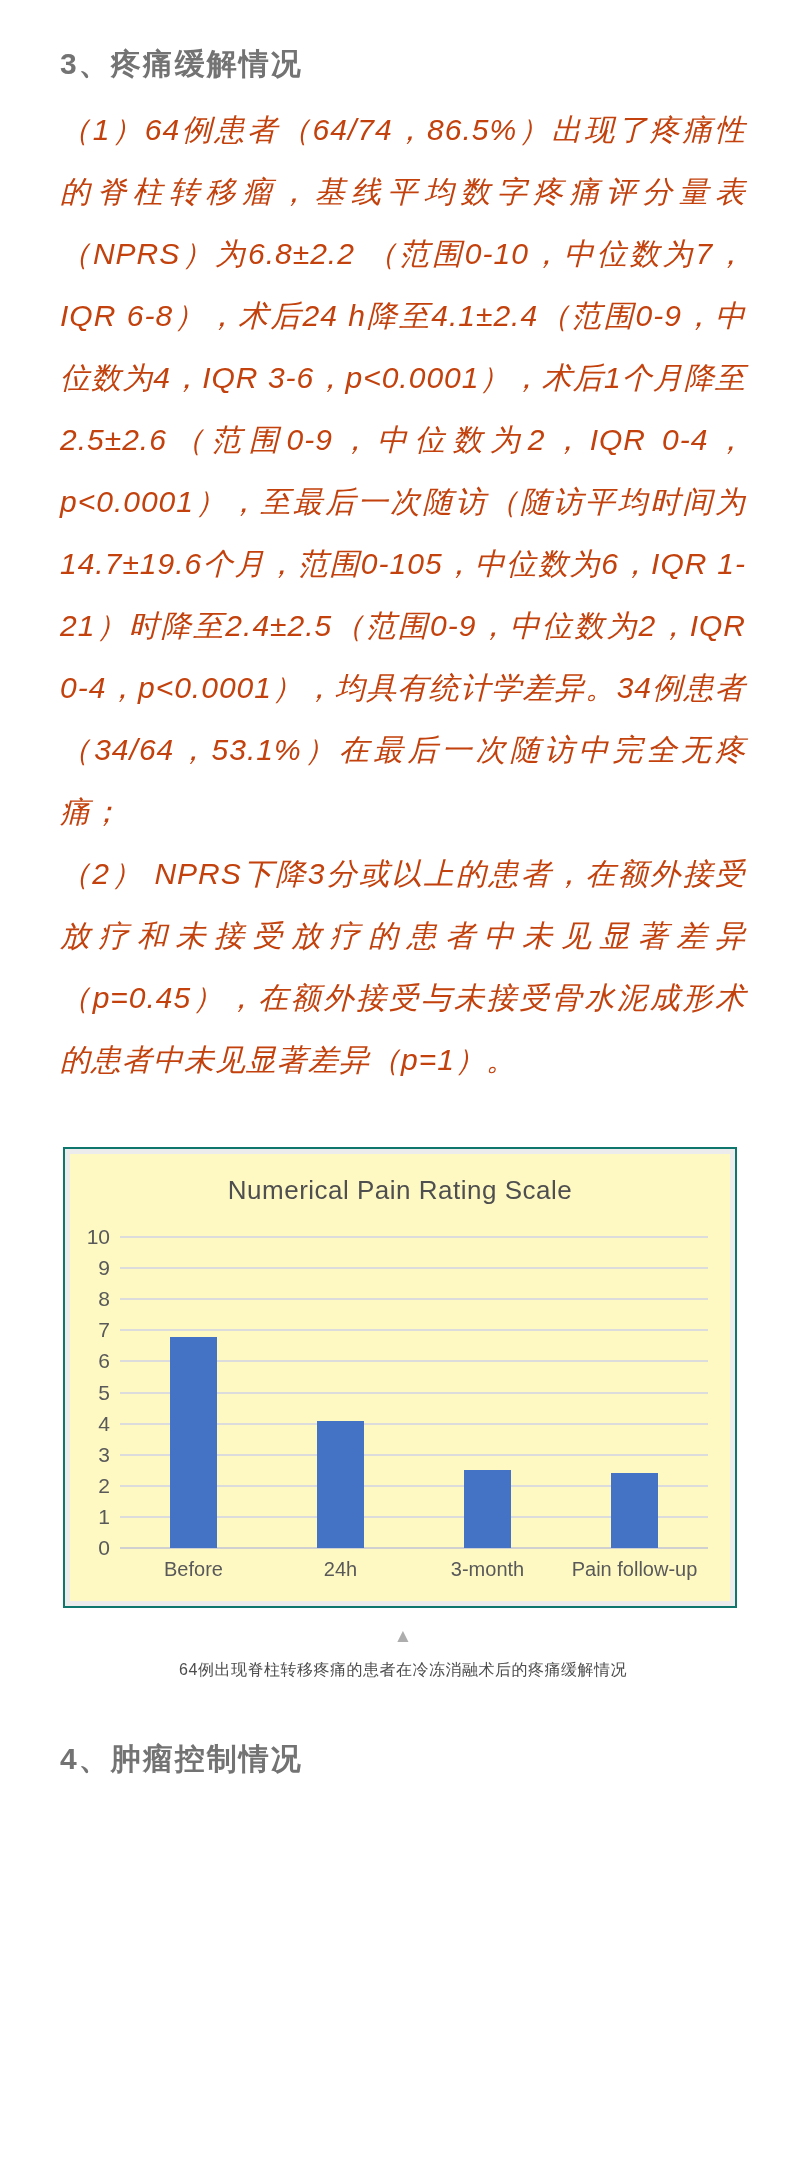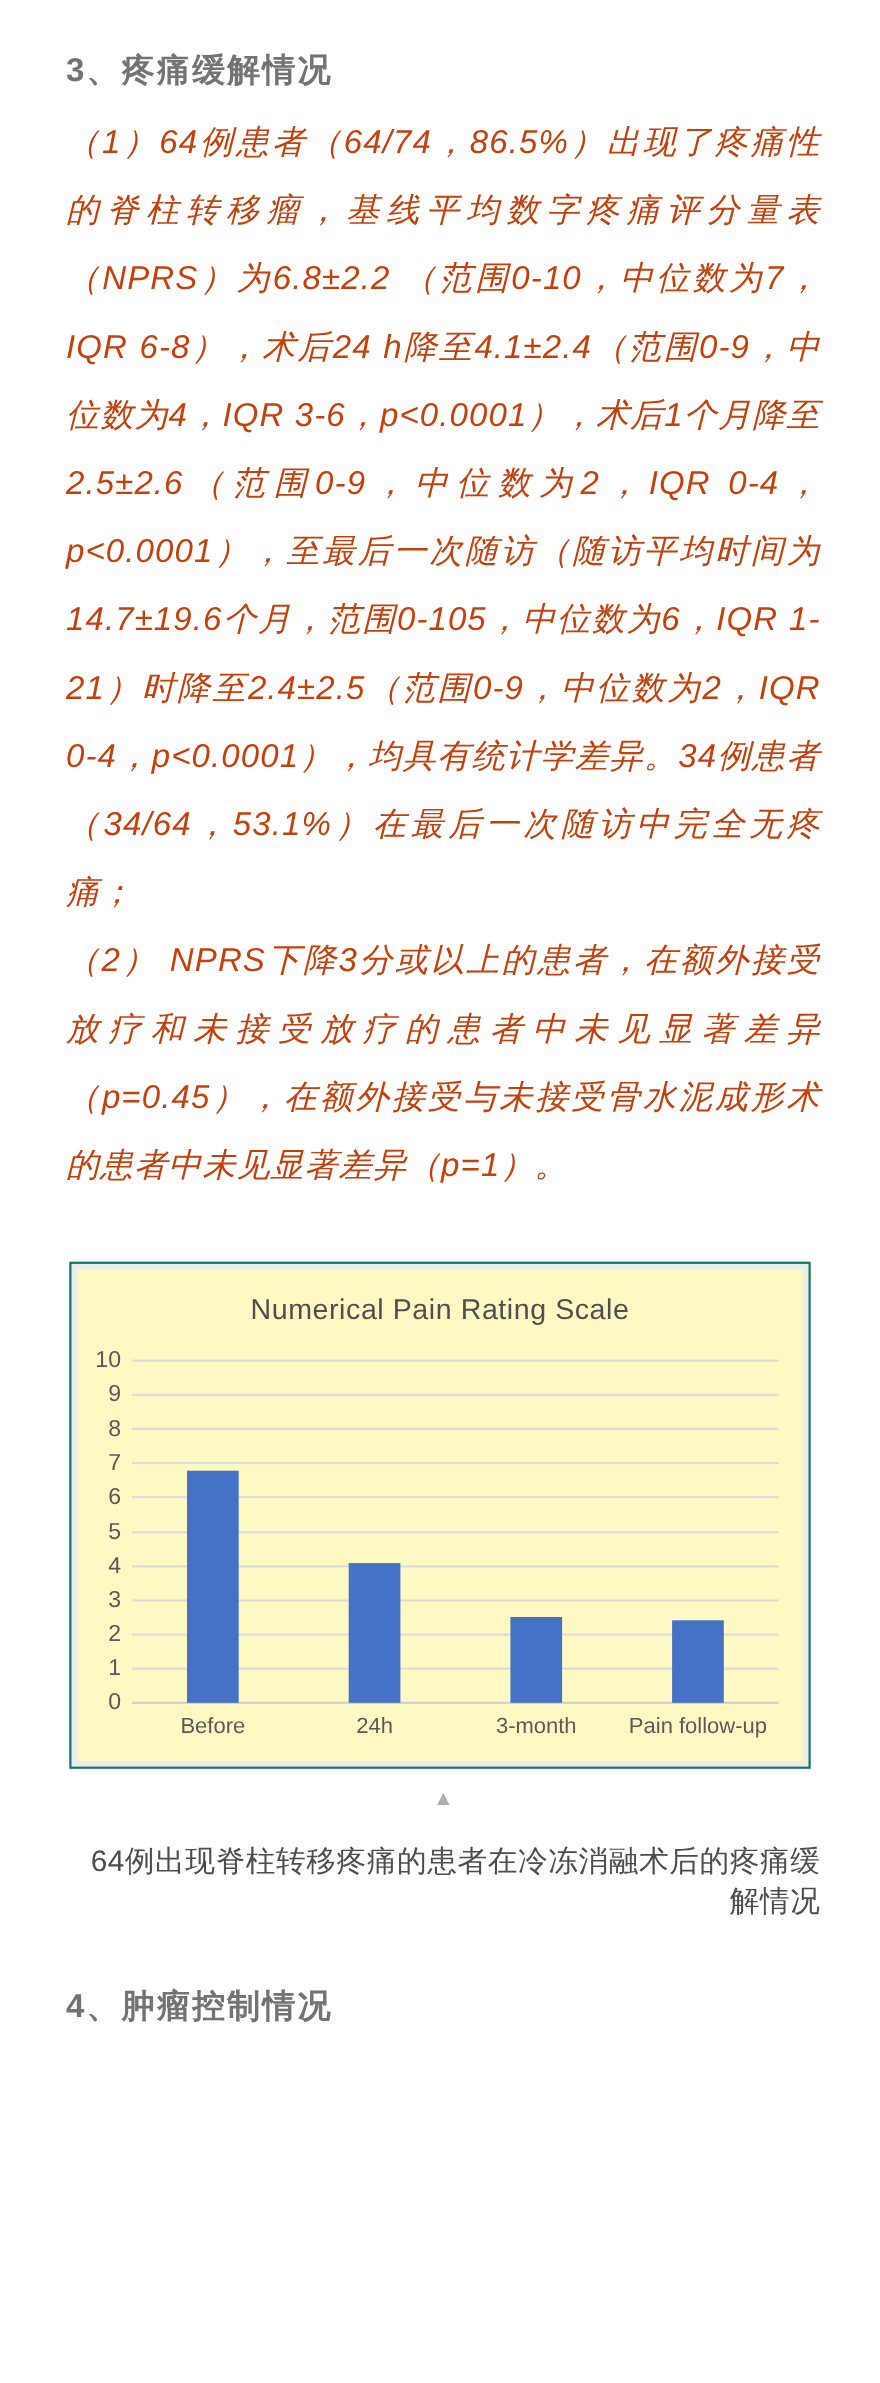--- a/index.html
+++ b/index.html
@@ -42,22 +42,22 @@
   .x-axis{position:absolute;left:55px;top:409px;width:588px;height:30px;}
   .x-tick{
     position:absolute;transform:translateX(-50%);white-space:nowrap;
     font-size:20px;color:#595959;
   }
   .collapse-marker{
     text-align:center;font-size:19px;color:#adadad;
     margin-top:18px;line-height:20px;
   }
   figcaption{
-    text-align:right;font-size:27px;color:#4d4d4d;
-    margin-top:28px;letter-spacing:0.5px;
+    text-align:center;font-size:16px;color:#4d4d4d;
+    margin-top:14px;letter-spacing:0.5px;
   }
 </style>
 </head>
 <body>
 
 <div class="page">
 
   <h2 class="sec-heading">3、疼痛缓解情况</h2>
 
   <p class="body-para">（1）64例患者（64/74，86.5%）出现了疼痛性的脊柱转移瘤，基线平均数字疼痛评分量表（NPRS）为6.8±2.2 （范围0-10，中位数为7，IQR 6-8），术后24 h降至4.1±2.4（范围0-9，中位数为4，IQR 3-6，p&lt;0.0001），术后1个月降至2.5±2.6（范围0-9，中位数为2，IQR  0-4，p&lt;0.0001），至最后一次随访（随访平均时间为14.7±19.6个月，范围0-105，中位数为6，IQR 1-21）时降至2.4±2.5（范围0-9，中位数为2，IQR 0-4，p&lt;0.0001），均具有统计学差异。34例患者（34/64，53.1%）在最后一次随访中完全无疼痛；</p>

